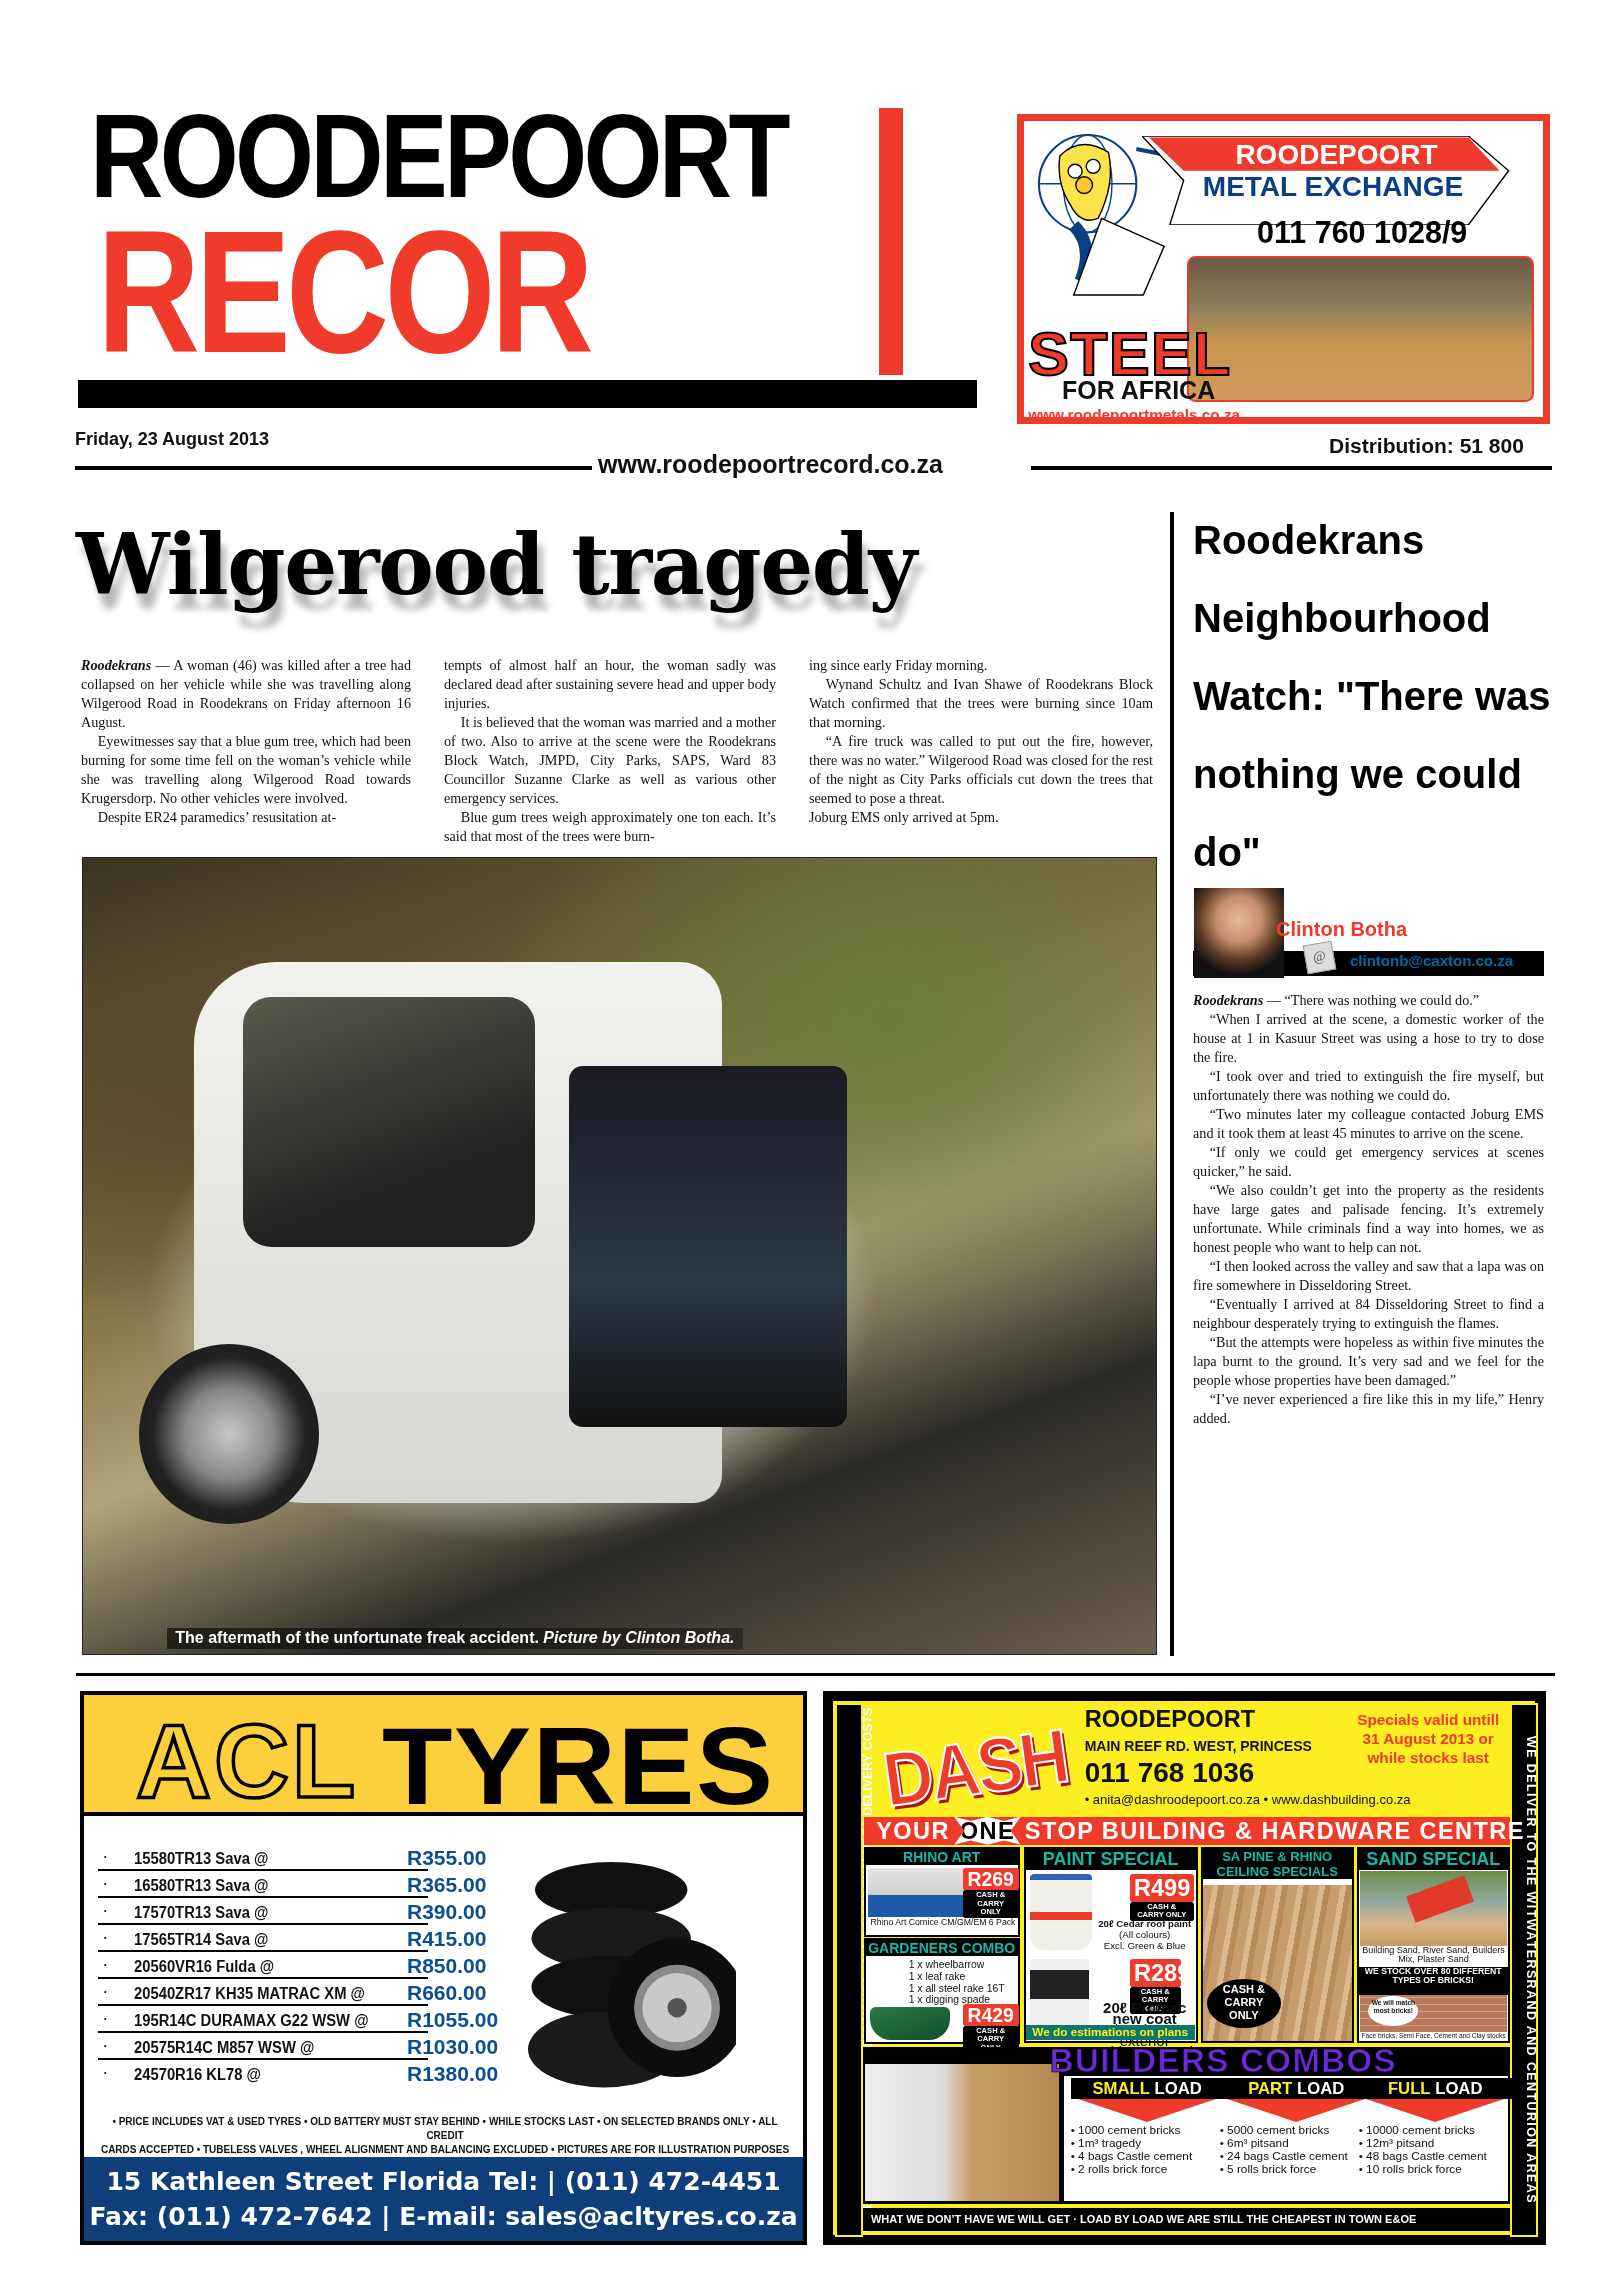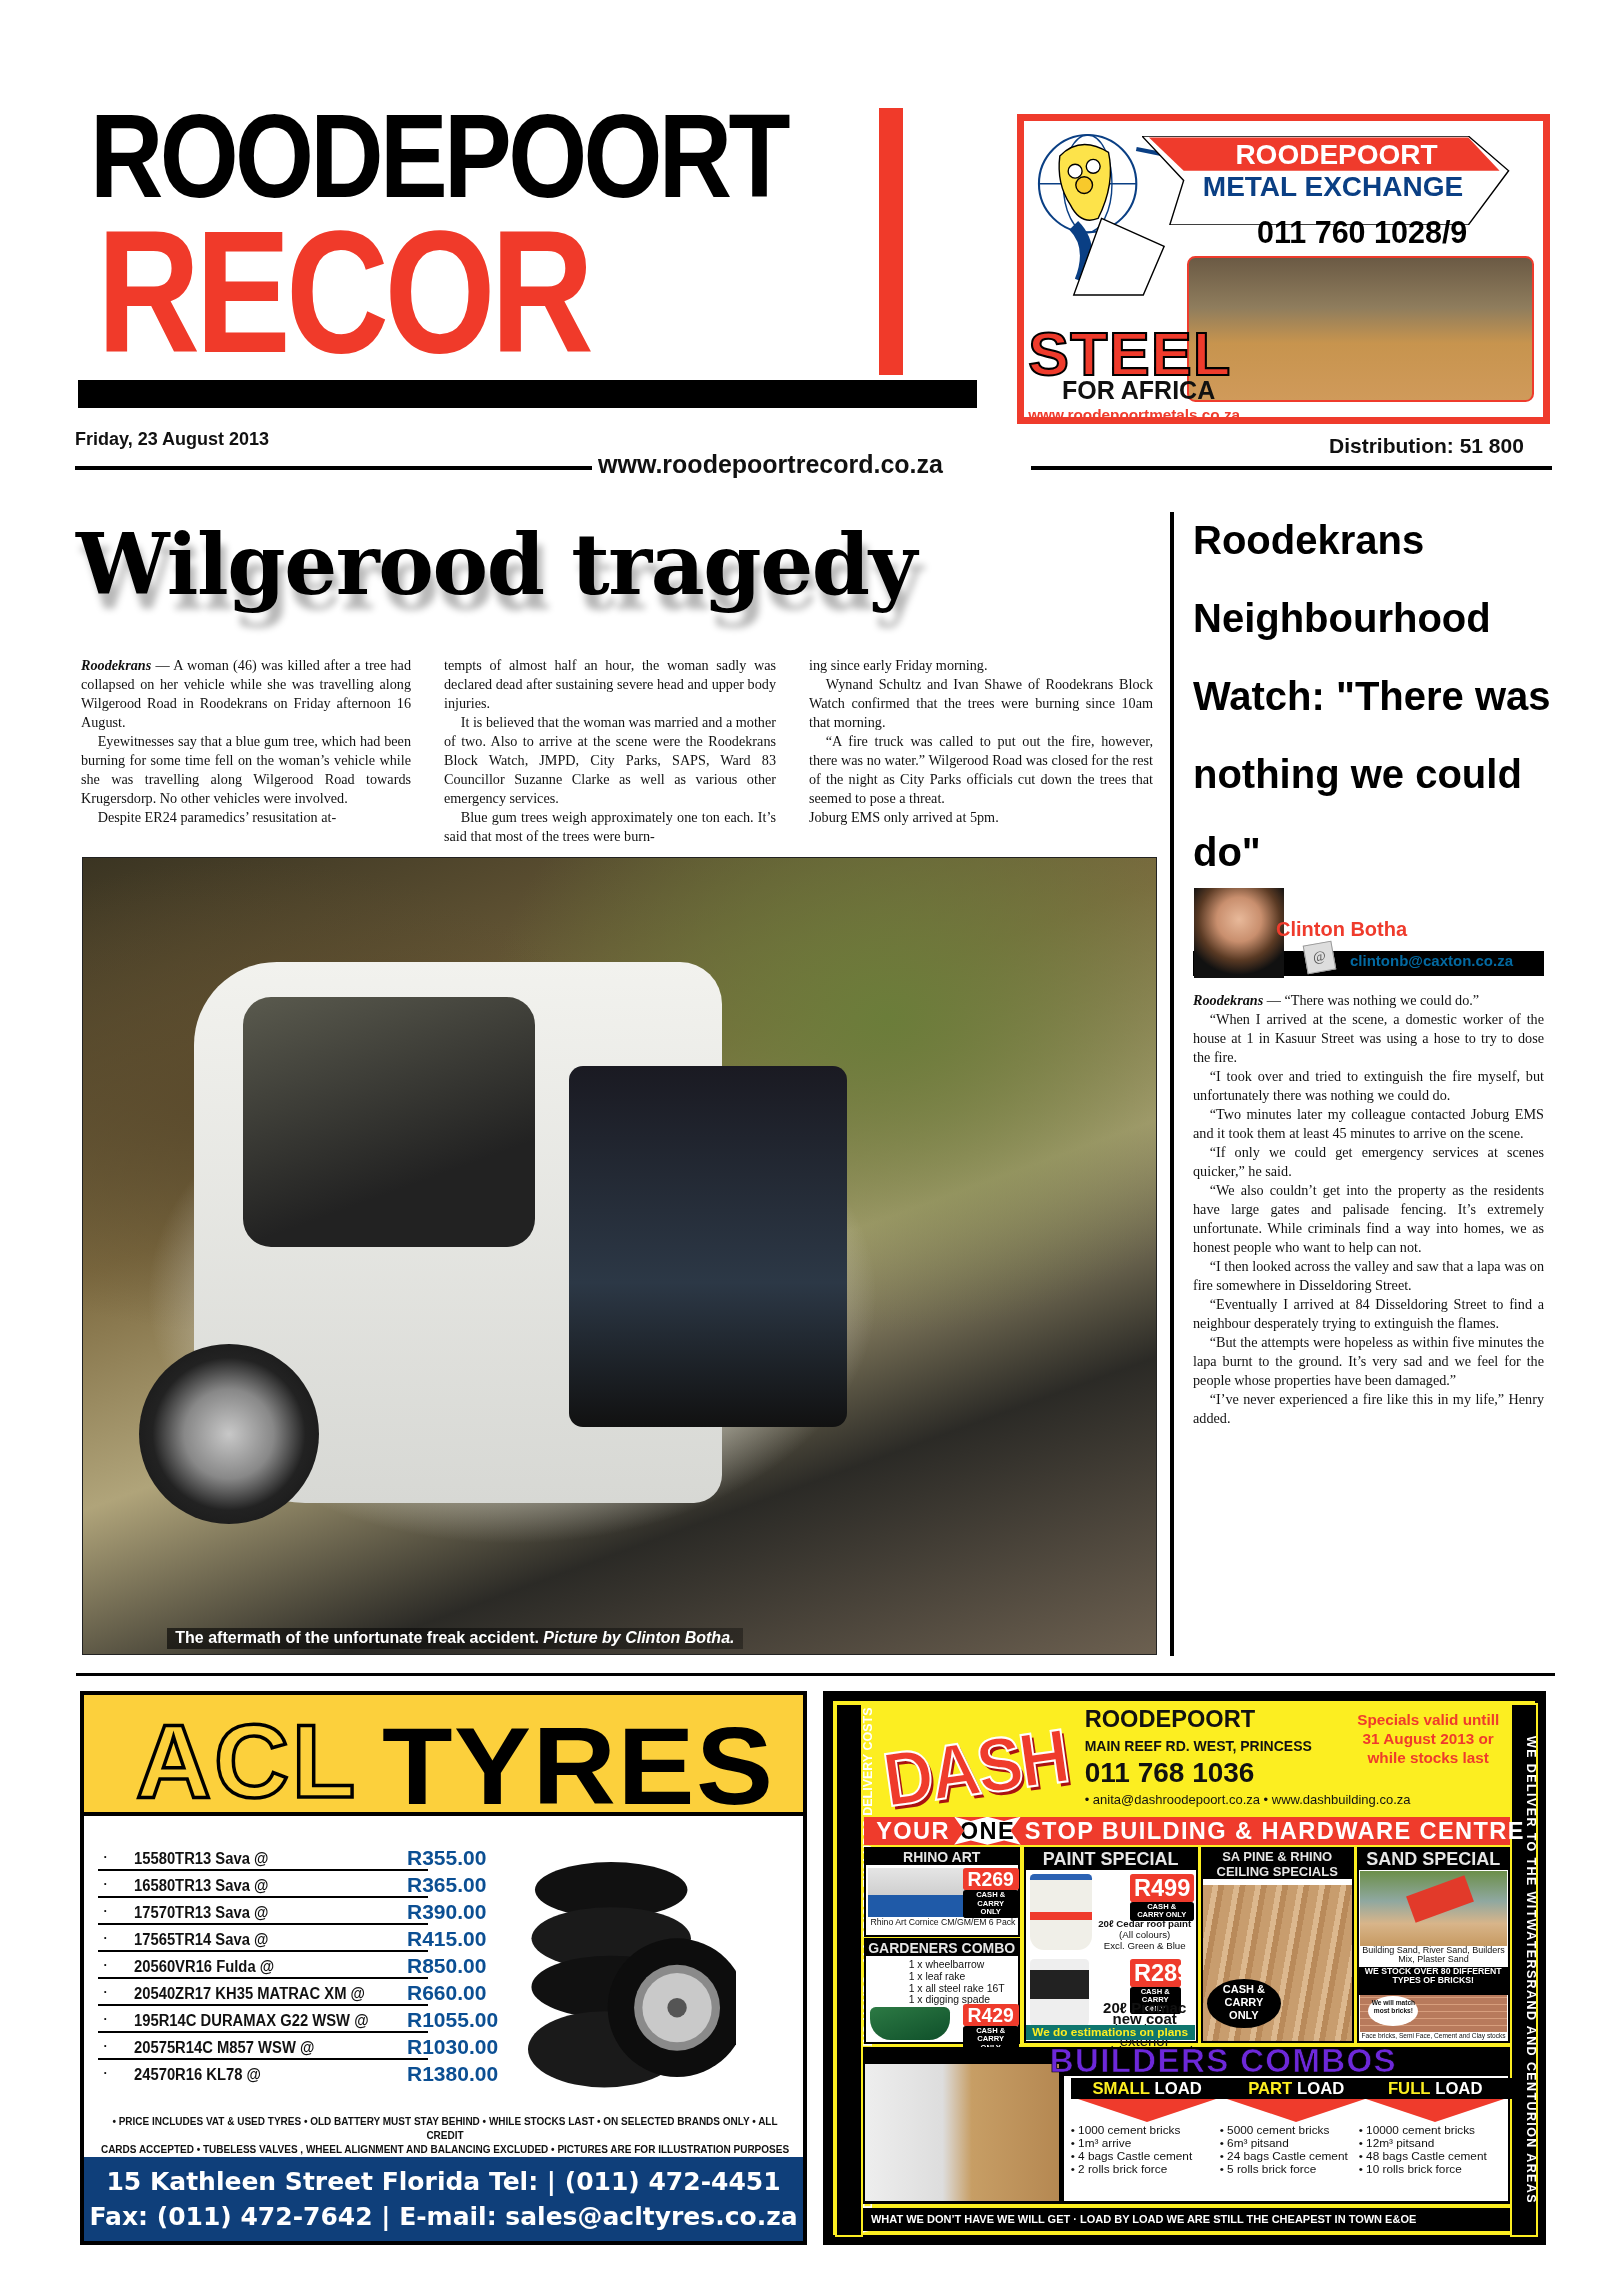--- a/index.html
+++ b/index.html
@@ -92,21 +92,21 @@
   #dash-right-text{left:679px;top:3.5px;width:528px;transform:rotate(90deg) translateY(-23.6px);transform-origin:left top;font-family:"Liberation Sans",sans-serif;font-weight:bold;font-size:12.5px;letter-spacing:1.4px;color:#fff;white-space:nowrap;text-align:center;}
   #dash-logo{left:38px;top:21px;font-family:"Liberation Sans",sans-serif;font-weight:bold;font-size:76px;color:#ef3b2c;-webkit-text-stroke:2.1px #fff;transform:rotate(-8deg) scaleX(0.9);letter-spacing:-2.8px;text-shadow:2.8px 4.2px 0 #a11;}
   #dash-title{left:250px;top:3.5px;font-family:"Liberation Sans",sans-serif;font-weight:bold;font-size:23.6px;}
   #dash-address{left:250px;top:35px;font-family:"Liberation Sans",sans-serif;font-weight:bold;font-size:14px;}
   #dash-phone{left:250px;top:54px;font-family:"Liberation Sans",sans-serif;font-weight:bold;font-size:28px;}
   #dash-contact{left:250px;top:89px;font-family:"Liberation Sans",sans-serif;font-size:13px;}
   #dash-valid{left:517px;top:7px;width:153px;text-align:center;font-family:"Liberation Sans",sans-serif;font-weight:bold;font-size:15.3px;line-height:19px;color:#ef3b2c;}
   #dash-strap{left:29px;top:114px;width:646px;height:28px;background:#ef3b2c;font-family:"Liberation Sans",sans-serif;font-weight:bold;font-size:23.6px;line-height:28px;color:#fff;letter-spacing:1.4px;white-space:nowrap;}
   #dash-strap .one{display:inline-block;background:#fff;color:#000;padding:0 5.6px;margin:0 4.2px;clip-path:polygon(0 0,25% 15%,50% 0,75% 15%,100% 0,85% 50%,100% 100%,75% 85%,50% 100%,25% 85%,0 100%,15% 50%);}
   .dash-box{position:absolute;background:#fff;border:2.1px solid #000;}
-  .dash-box-title{background:#000;color:#e5e5e5;text-align:center;font-family:"Liberation Sans",sans-serif;font-weight:bold;}
+  .dash-box-title{background:#000;color:#14b8a6;text-align:center;font-family:"Liberation Sans",sans-serif;font-weight:bold;}
   .price-tag{position:absolute;text-align:center;font-family:"Liberation Sans",sans-serif;font-weight:bold;}
   .price-tag .p{background:#ef3b2c;color:#fff;font-size:23.6px;line-height:28px;padding:0 4.2px;border-radius:2.8px;}
   .price-tag .c{background:#000;color:#fff;font-size:7.6px;line-height:8.3px;padding:1.4px 4.2px;border-radius:2.8px;}
   .small-note{position:absolute;font-family:"Liberation Sans",sans-serif;font-size:8.7px;line-height:9.7px;text-align:center;}
   #dash-builders{left:28px;top:344px;width:647px;height:157px;background:#000;}
   #dash-builders-title{left:215px;top:339px;font-family:"Liberation Sans",sans-serif;font-weight:bold;font-size:33px;color:#6d28d9;-webkit-text-stroke:0.7px #000;letter-spacing:1.4px;}
   .load-col{position:absolute;top:375px;width:153px;}
   .load-col .lt{background:#000;color:#fff;text-align:center;font-family:"Liberation Sans",sans-serif;font-weight:bold;font-size:16.7px;line-height:21px;}
   .load-col .lt b{color:#fcee21;}
   .load-col .arrow{width:0;height:0;margin:0 auto;border-left:69px solid transparent;border-right:69px solid transparent;border-top:23.6px solid #ef3b2c;}
@@ -360,21 +360,21 @@
 
     <div class="abs" id="dash-builders"></div>
     <div class="abs" id="dash-builders-white"></div>
     <div class="abs" id="dash-materials"></div>
     <div class="abs" id="dash-builders-title">BUILDERS COMBOS</div>
     <div class="load-col" style="left:236px;">
       <div class="lt"><b>SMALL</b> <span>LOAD</span></div>
       <div class="arrow"></div>
       <ul>
         <li>• 1000 cement bricks</li>
-        <li>• 1m³ arrive</li>
+        <li>• 1m³ tragedy</li>
         <li>• 4 bags Castle cement</li>
         <li>• 2 rolls brick force</li>
       </ul>
     </div>
     <div class="load-col" style="left:385px;">
       <div class="lt"><b>PART</b> <span>LOAD</span></div>
       <div class="arrow"></div>
       <ul>
         <li>• 5000 cement bricks</li>
         <li>• 6m³ pitsand</li>

